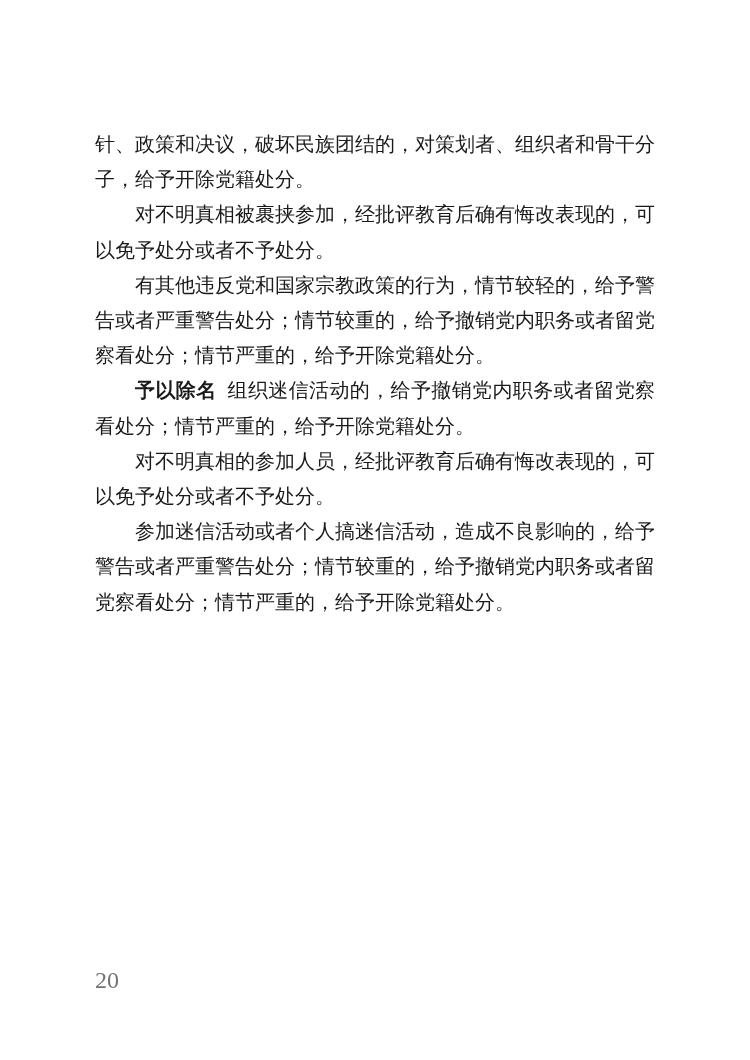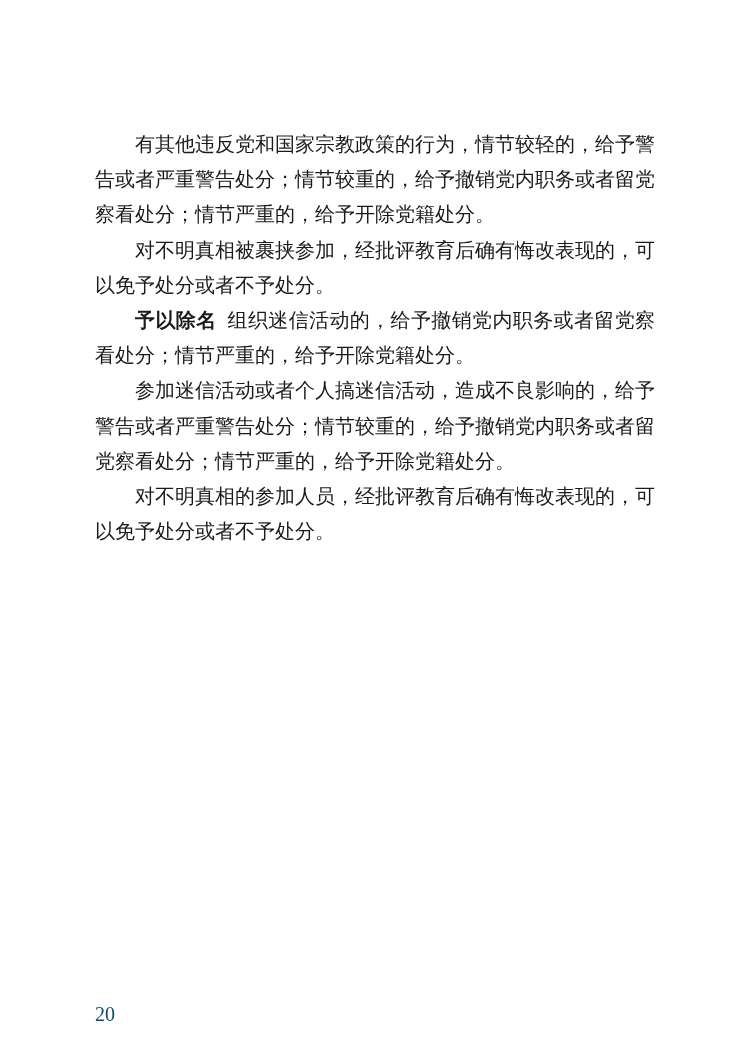--- a/index.html
+++ b/index.html
@@ -29,31 +29,32 @@
   }
   .para.flush { text-indent: 0; }
   .art {
     font-weight: bold;
     font-family: "Liberation Sans", "DejaVu Sans", sans-serif;
   }
   .art:not(:empty) { margin-right: 0.55em; }
   .pagenum {
     position: absolute;
     left: 95px;
-    top: 1004px;
-    font-size: 20px;
+    top: 970px;
+    font-size: 24px;
     line-height: 20px;
-    color: #0c4a6e;
+    color: #737373;
   }
 </style>
 </head>
 <body>
 
 <div class="page">
   <div class="textblock">
+    <p class="para flush"><b class="art"></b><span>针、政策和决议，破坏民族团结的，对策划者、组织者和骨干分子，给予开除党籍处分。</span></p>
+    <p class="para"><b class="art"></b><span>对不明真相被裹挟参加，经批评教育后确有悔改表现的，可以免予处分或者不予处分。</span></p>
     <p class="para"><b class="art"></b><span>有其他违反党和国家宗教政策的行为，情节较轻的，给予警告或者严重警告处分；情节较重的，给予撤销党内职务或者留党察看处分；情节严重的，给予开除党籍处分。</span></p>
-    <p class="para"><b class="art"></b><span>对不明真相被裹挟参加，经批评教育后确有悔改表现的，可以免予处分或者不予处分。</span></p>
     <p class="para"><b class="art">予以除名</b><span>组织迷信活动的，给予撤销党内职务或者留党察看处分；情节严重的，给予开除党籍处分。</span></p>
+    <p class="para"><b class="art"></b><span>对不明真相的参加人员，经批评教育后确有悔改表现的，可以免予处分或者不予处分。</span></p>
     <p class="para"><b class="art"></b><span>参加迷信活动或者个人搞迷信活动，造成不良影响的，给予警告或者严重警告处分；情节较重的，给予撤销党内职务或者留党察看处分；情节严重的，给予开除党籍处分。</span></p>
-    <p class="para"><b class="art"></b><span>对不明真相的参加人员，经批评教育后确有悔改表现的，可以免予处分或者不予处分。</span></p>
   </div>
   <div class="pagenum">20</div>
 </div>
 
 </body></html>

